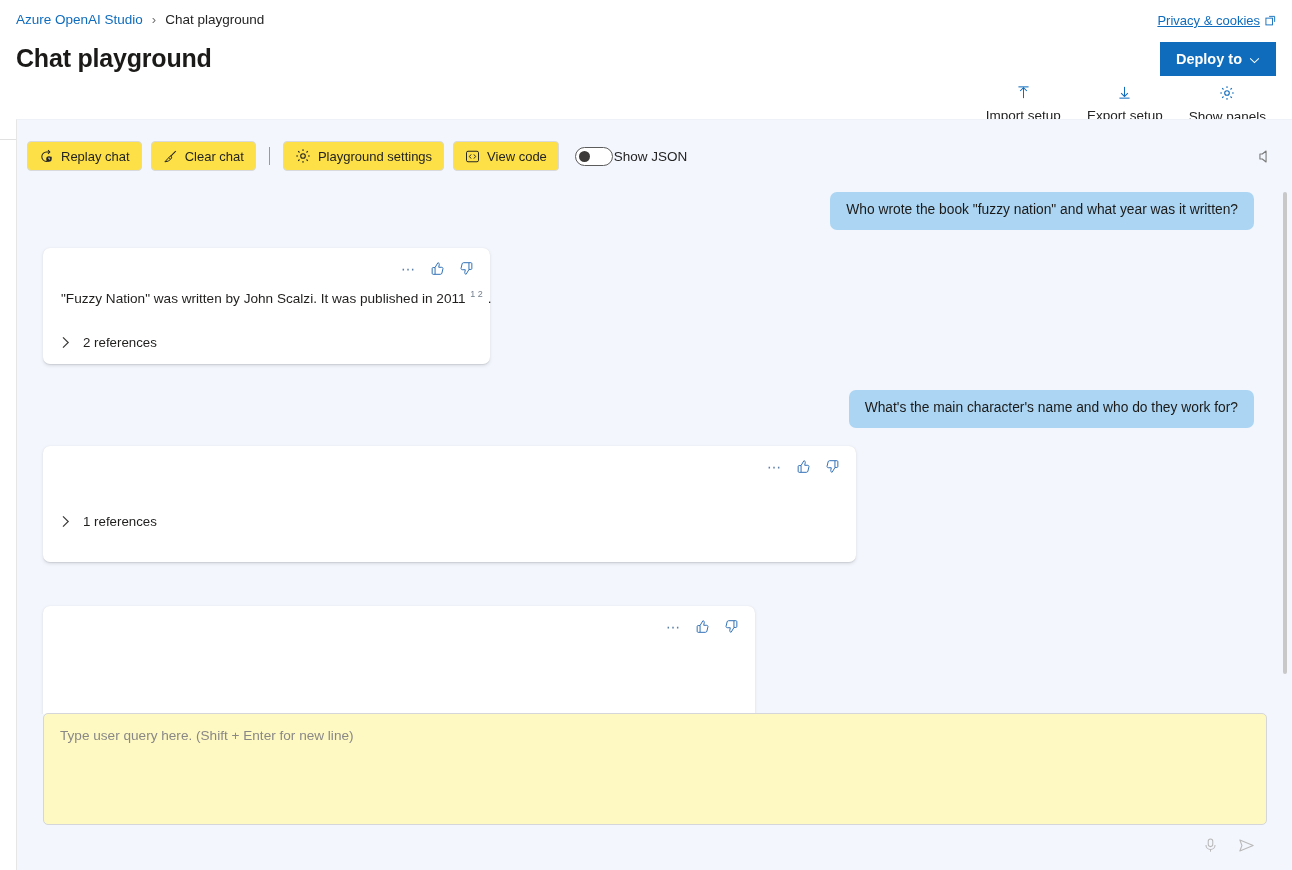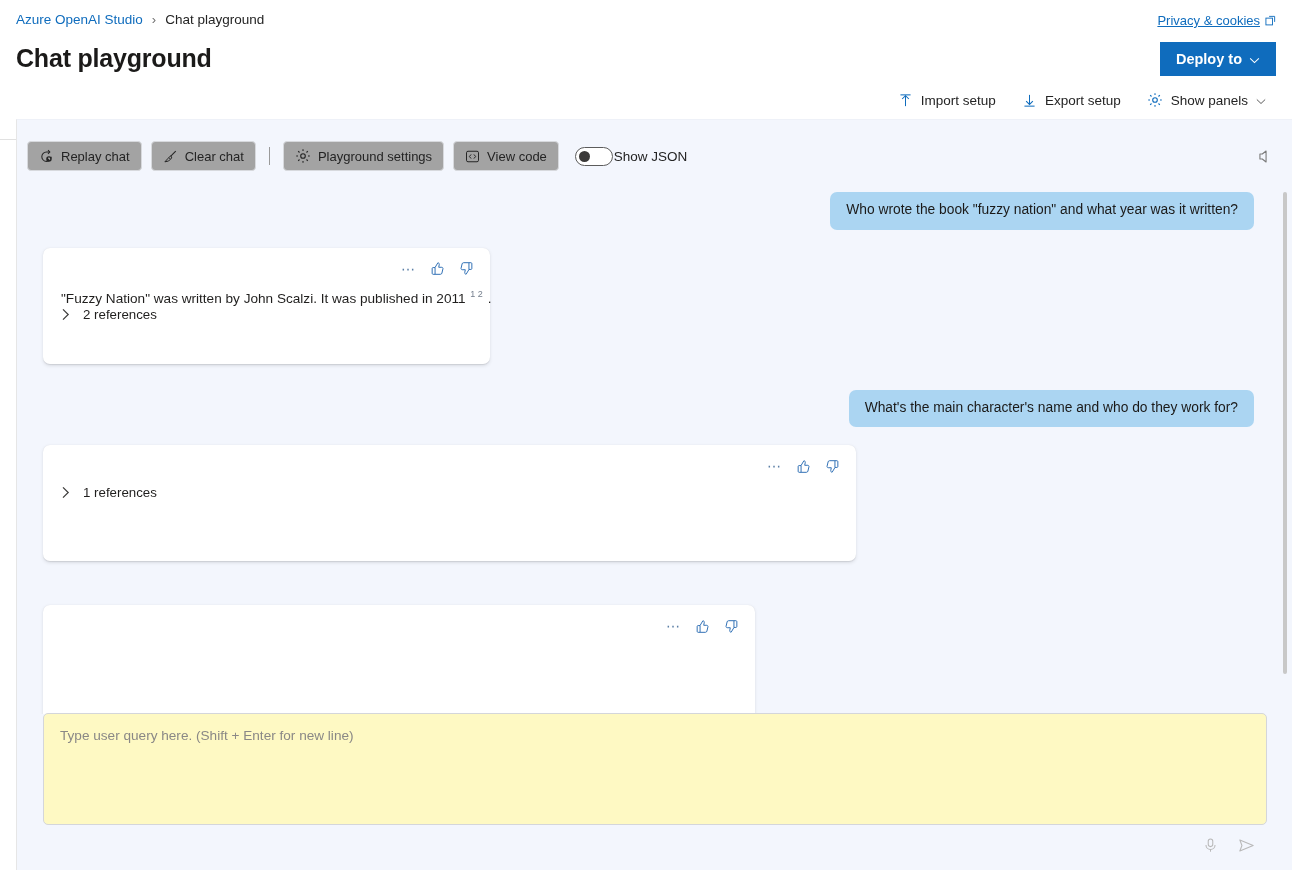--- a/index.html
+++ b/index.html
@@ -85,20 +85,21 @@
     padding: 0 10px;
     margin-left: 6px;
     font-size: 13.5px;
     color: #242424;
     background: transparent;
     border: none;
     border-radius: 3px;
     cursor: pointer;
     font-family: "Liberation Sans", sans-serif;
     white-space: nowrap;
+    flex-direction: column;
   }
   .cmd-item .ic { color: #0f6cbd; display: flex; align-items: center; }
 
   
   .playground {
     position: absolute;
     left: 16px; top: 119px;
     width: 1276px; height: 751px;
     background: #f3f6fd;
     border-left: 1px solid #e6e6e6;
@@ -110,21 +111,21 @@
     position: absolute;
     left: 0; top: 0;
     width: 100%; height: 72px;
     display: flex; align-items: center;
     padding: 0 12px 0 10px;
   }
   .tb-btn {
     height: 30px;
     display: flex; align-items: center; gap: 7px;
     padding: 0 11px;
-    background: #a3a3a3;
+    background: #fde047;
     border: 1px solid #d7d9dd;
     border-radius: 4px;
     font-size: 13px;
     color: #242424;
     font-family: "Liberation Sans", sans-serif;
     cursor: pointer;
     white-space: nowrap;
   }
   .tb-btn .ic { display: flex; align-items: center; color: #242424; }
   .tb-gap { width: 9px; }
@@ -219,21 +220,21 @@
   }
   .cite {
     font-size: 9px;
     vertical-align: super;
     color: #737d8c;
     margin: 0 1px;
   }
   .refs-row {
     display: flex; align-items: center;
     gap: 12px;
-    margin-top: 0;
+    margin-top: 28px;
     cursor: pointer;
     width: fit-content;
   }
   .refs-chev { color: #3b3a39; display: flex; align-items: center; }
   .refs-label { font-size: 13.3px; color: #201f1e; }
 
   .spacer-18 { height: 18px; }
   .spacer-24 { height: 26px; }
 
   

